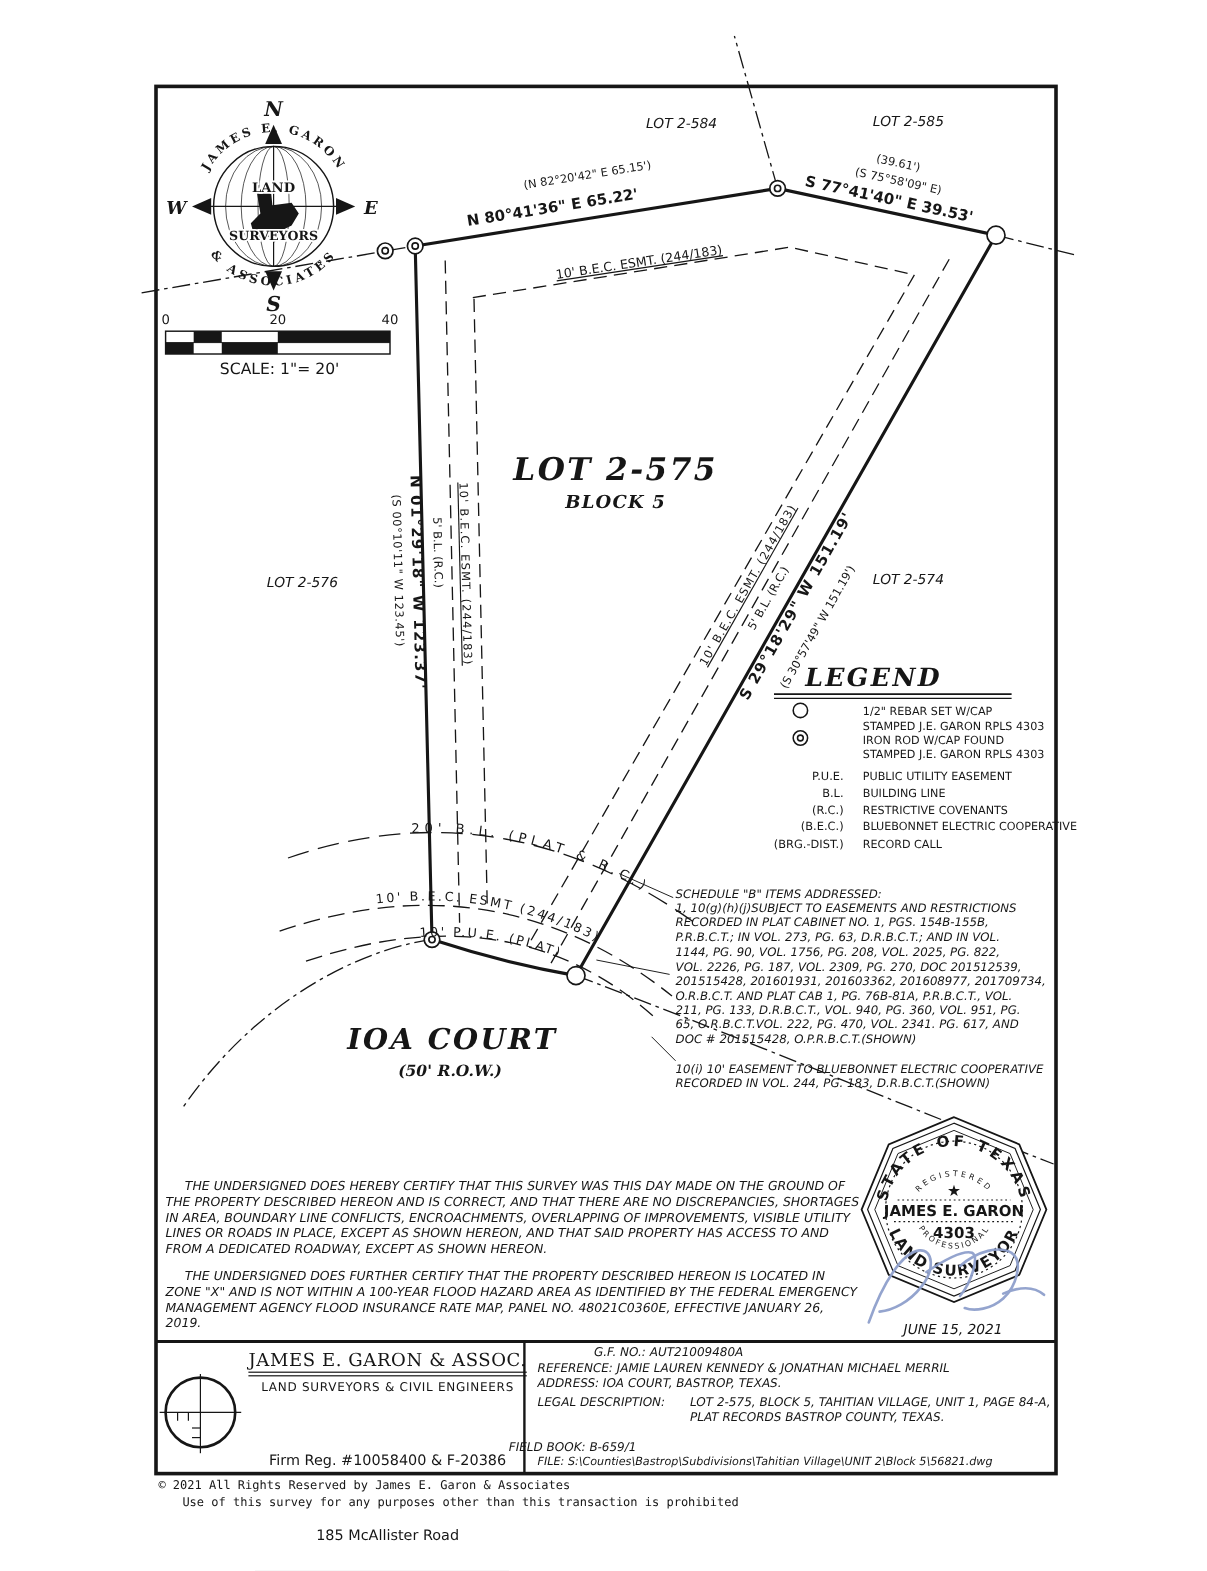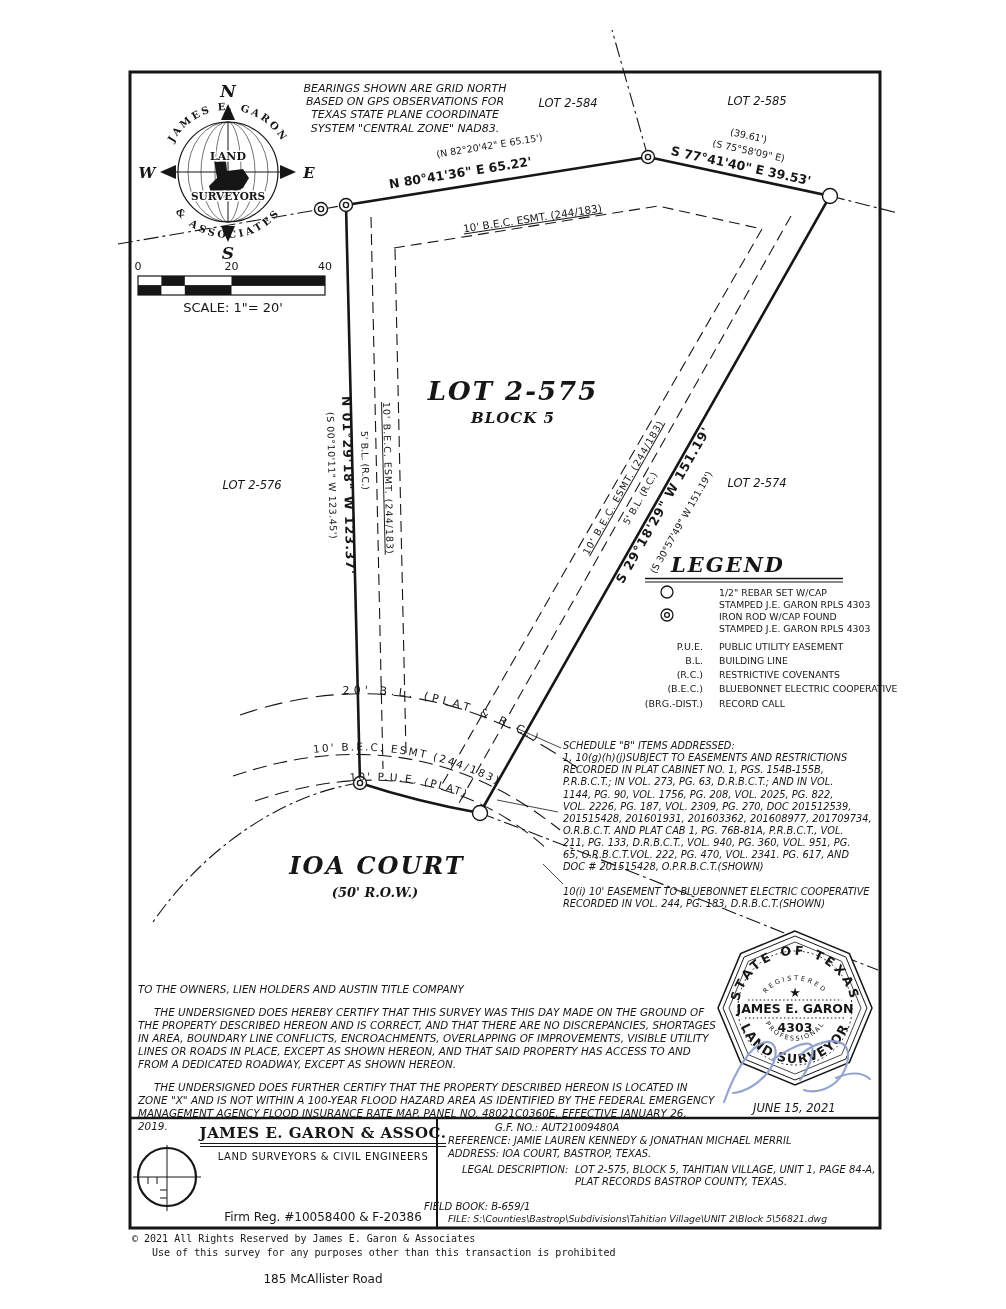--- a/index.html
+++ b/index.html
@@ -11,21 +11,21 @@
   .bd{font-weight:bold}
   .sr{font-family:"DejaVu Serif","Liberation Serif",serif}
   .halo{paint-order:stroke;stroke:#ffffff;stroke-width:3px;}
   .ov{position:absolute;}
   .notes{width:226px;text-align:center;font-style:italic;font-size:11px;line-height:1.2;white-space:pre-line;}
   .schedb{width:322px;font-style:italic;font-size:9.8px;line-height:1.24;white-space:pre;}
   .cert{width:578px;font-style:italic;font-size:10.4px;line-height:1.25;}
   .cert p{margin:0 0 10px 0;text-indent:16px;}
   .cert .salut{text-indent:0;margin-bottom:10px;}
   .companyblock{width:250px;text-align:center;}
-  .companyblock .cname{font-family:"DejaVu Serif","Liberation Serif",serif;font-weight:bold;font-size:15px;
+  .companyblock .cname{font-family:"DejaVu Serif","Liberation Serif",serif;font-weight:normal;font-size:15px;
        letter-spacing:.5px;border-bottom:4px double var(--ink,#161616);display:inline-block;padding-bottom:1px;margin-bottom:4px;}
   .companyblock .tag{font-size:10px;letter-spacing:.6px;margin-bottom:18px;}
   .companyblock .ln{font-size:12px;line-height:1.18;margin-top:48px;}
   .jobblock{font-style:italic;font-size:10px;}
   .jobblock .jl{position:absolute;white-space:nowrap;}
   .footer-line{font-family:"DejaVu Sans Mono","Liberation Mono",monospace;font-size:10px;white-space:nowrap;}
 </style>
 </head>
 <body>
 
@@ -237,62 +237,57 @@
       <circle cx="167" cy="1177" r="29" stroke-width="2.2"></circle>
       <line x1="167" y1="1145" x2="167" y2="1211" stroke-width="1"></line>
       <line x1="133" y1="1177" x2="201" y2="1177" stroke-width="1"></line>
       <line x1="148" y1="1177" x2="148" y2="1184" stroke-width="1"></line>
       <line x1="157" y1="1177" x2="157" y2="1184" stroke-width="1"></line>
       <line x1="167" y1="1190" x2="160" y2="1190" stroke-width="1"></line>
       <line x1="167" y1="1198" x2="160" y2="1198" stroke-width="1"></line>
     </g>
   </svg>
 
-  <div class="ov notes" style="left:292px;top:82px;">BEARINGS SHOWN ARE GRID NORTH
-BASED ON GPS OBSERVATIONS FOR
-TEXAS STATE PLANE COORDINATE
-SYSTEM "CENTRAL ZONE" NAD83.</div>
 
   <div class="ov schedb" style="left:563px;top:740px;">SCHEDULE "B" ITEMS ADDRESSED:
 1, 10(g)(h)(j)SUBJECT TO EASEMENTS AND RESTRICTIONS
 RECORDED IN PLAT CABINET NO. 1, PGS. 154B-155B,
 P.R.B.C.T.; IN VOL. 273, PG. 63, D.R.B.C.T.; AND IN VOL.
 1144, PG. 90, VOL. 1756, PG. 208, VOL. 2025, PG. 822,
 VOL. 2226, PG. 187, VOL. 2309, PG. 270, DOC 201512539,
 201515428, 201601931, 201603362, 201608977, 201709734,
 O.R.B.C.T. AND PLAT CAB 1, PG. 76B-81A, P.R.B.C.T., VOL.
 211, PG. 133, D.R.B.C.T., VOL. 940, PG. 360, VOL. 951, PG.
 65, O.R.B.C.T.VOL. 222, PG. 470, VOL. 2341. PG. 617, AND
 DOC # 201515428, O.P.R.B.C.T.(SHOWN)
 
 10(i) 10' EASEMENT TO BLUEBONNET ELECTRIC COOPERATIVE
 RECORDED IN VOL. 244, PG. 183, D.R.B.C.T.(SHOWN)</div>
 
   <div class="ov cert" style="left:138px;top:983px;">
-    <div class="salut">TO THE OWNERS, LIEN HOLDERS AND AUSTIN TITLE COMPANY</div>
     <p>THE UNDERSIGNED DOES HEREBY CERTIFY THAT THIS SURVEY WAS THIS DAY MADE ON THE GROUND OF THE PROPERTY DESCRIBED HEREON AND IS CORRECT, AND THAT THERE ARE NO DISCREPANCIES, SHORTAGES IN AREA, BOUNDARY LINE CONFLICTS, ENCROACHMENTS, OVERLAPPING OF IMPROVEMENTS, VISIBLE UTILITY LINES OR ROADS IN PLACE, EXCEPT AS SHOWN HEREON, AND THAT SAID PROPERTY HAS ACCESS TO AND FROM A DEDICATED ROADWAY, EXCEPT AS SHOWN HEREON.</p>
     <p>THE UNDERSIGNED DOES FURTHER CERTIFY THAT THE PROPERTY DESCRIBED HEREON IS LOCATED IN ZONE "X" AND IS NOT WITHIN A 100-YEAR FLOOD HAZARD AREA AS IDENTIFIED BY THE FEDERAL EMERGENCY MANAGEMENT AGENCY FLOOD INSURANCE RATE MAP, PANEL NO. 48021C0360E, EFFECTIVE JANUARY 26, 2019.</p>
   </div>
 
   <div class="ov companyblock" style="left:198px;top:1123px;">
     <div class="cname">JAMES E. GARON &amp; ASSOC.</div><br>
     <div class="tag">LAND SURVEYORS &amp; CIVIL ENGINEERS</div>
     <div class="ln">Firm Reg. #10058400 &amp; F-20386</div>
     <div class="ln">185 McAllister Road</div>
     <div class="ln">Bastrop, Texas 94977</div>
     <div class="ln">(512) 303-4185</div>
     <div class="ln">survey@austin.rr.com</div>
     <div class="ln">www.jamesegaron.com</div>
   </div>
 
   <div class="ov jobblock">
     <div class="jl" style="left:448px;top:1122px;margin-left:47px;">G.F. NO.: AUT21009480A</div>
     <div class="jl" style="left:448px;top:1135px;">REFERENCE: JAMIE LAUREN KENNEDY &amp; JONATHAN MICHAEL MERRIL</div>
     <div class="jl" style="left:448px;top:1148px;">ADDRESS: IOA COURT, BASTROP, TEXAS.</div>
-    <div class="jl" style="left:448px;top:1164px;margin-left:14px;">LEGAL DESCRIPTION:</div>
+    <div class="jl" style="left:448px;top:1164px;">LEGAL DESCRIPTION:</div>
     <div class="jl" style="left:575px;top:1164px;">LOT 2-575, BLOCK 5, TAHITIAN VILLAGE, UNIT 1, PAGE 84-A,</div>
     <div class="jl" style="left:575px;top:1176px;">PLAT RECORDS BASTROP COUNTY, TEXAS.</div>
     <div class="jl" style="left:424px;top:1201px;">FIELD BOOK: B-659/1</div>
     <div class="jl" style="left:448px;top:1213px;font-size:9.3px;">FILE:  S:\Counties\Bastrop\Subdivisions\Tahitian Village\UNIT 2\Block 5\56821.dwg</div>
   </div>
 
   <div class="ov footer-line" style="left:132px;top:1233px;">© 2021  All Rights Reserved by James E. Garon &amp; Associates</div>
   <div class="ov footer-line" style="left:152px;top:1247px;">Use of this survey for any purposes other than this transaction is prohibited</div>
 
 </div>

